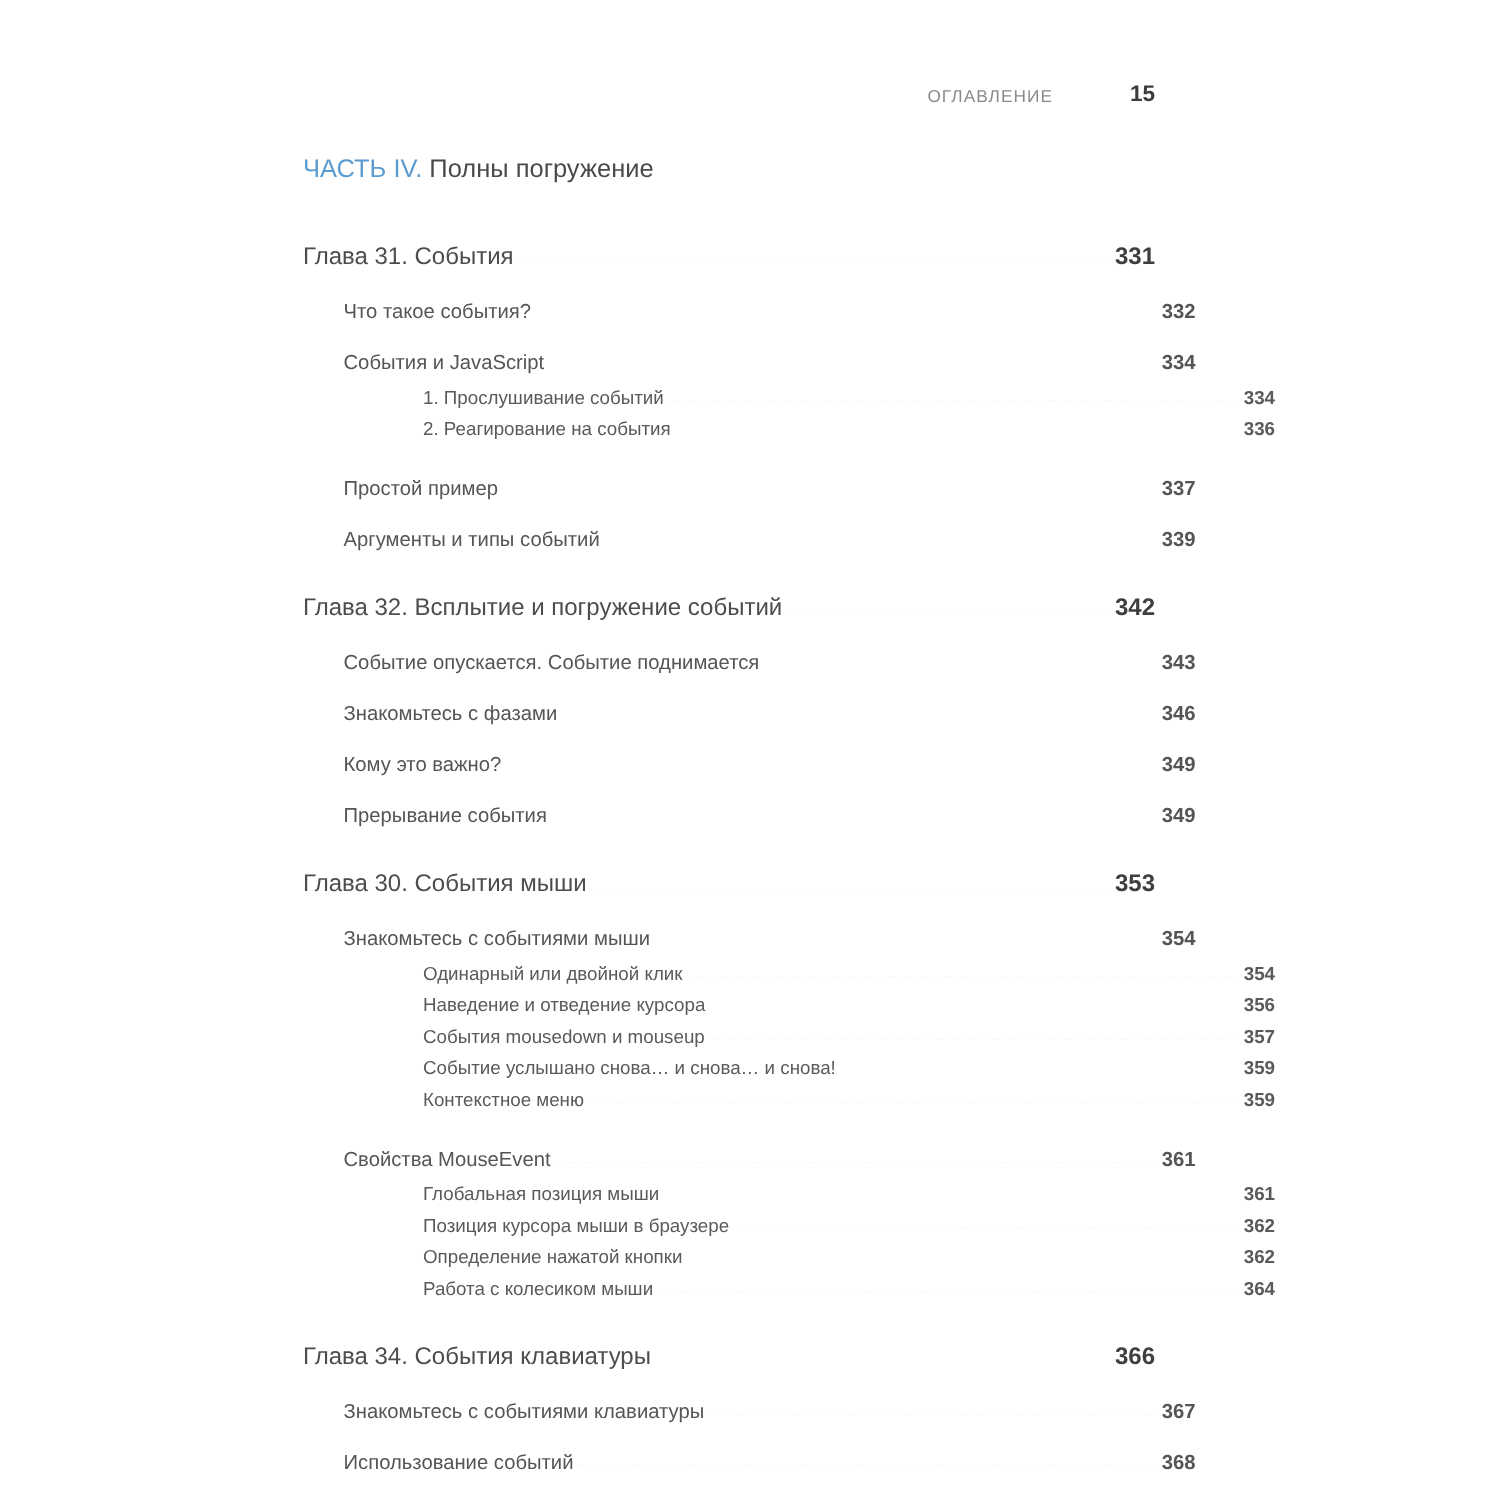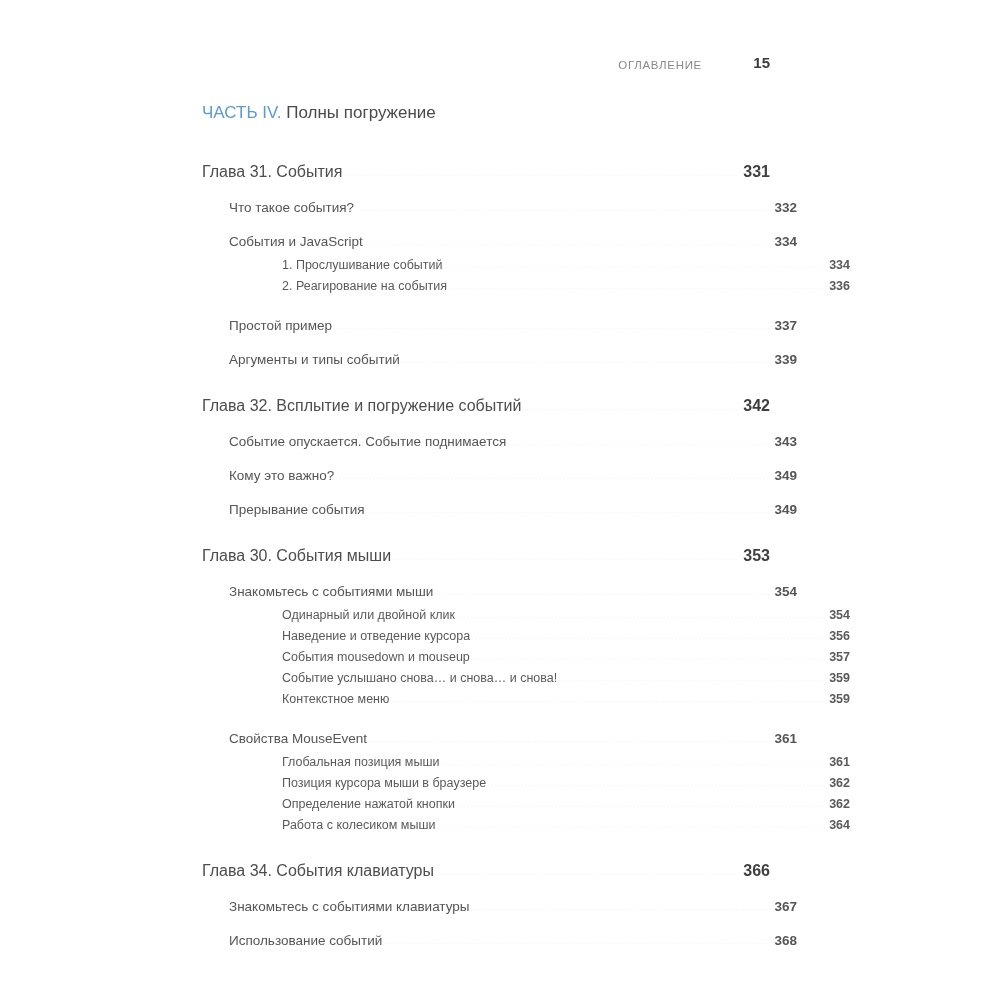--- a/index.html
+++ b/index.html
@@ -194,20 +194,25 @@
         <span class="toc-text">Глава 32. Всплытие и погружение событий</span>
         <span class="toc-leader"></span>
         <span class="toc-page">342</span>
       </div>
       <div class="toc-entry lvl2">
         <span class="toc-text">Событие опускается. Событие поднимается</span>
         <span class="toc-leader"></span>
         <span class="toc-page">343</span>
       </div>
       <div class="toc-entry lvl2">
+        <span class="toc-text">Знакомьтесь с фазами</span>
+        <span class="toc-leader"></span>
+        <span class="toc-page">346</span>
+      </div>
+      <div class="toc-entry lvl2">
         <span class="toc-text">Кому это важно?</span>
         <span class="toc-leader"></span>
         <span class="toc-page">349</span>
       </div>
       <div class="toc-entry lvl2">
         <span class="toc-text">Прерывание события</span>
         <span class="toc-leader"></span>
         <span class="toc-page">349</span>
       </div>
       <div class="toc-entry lvl1 gap-before-chapter">

